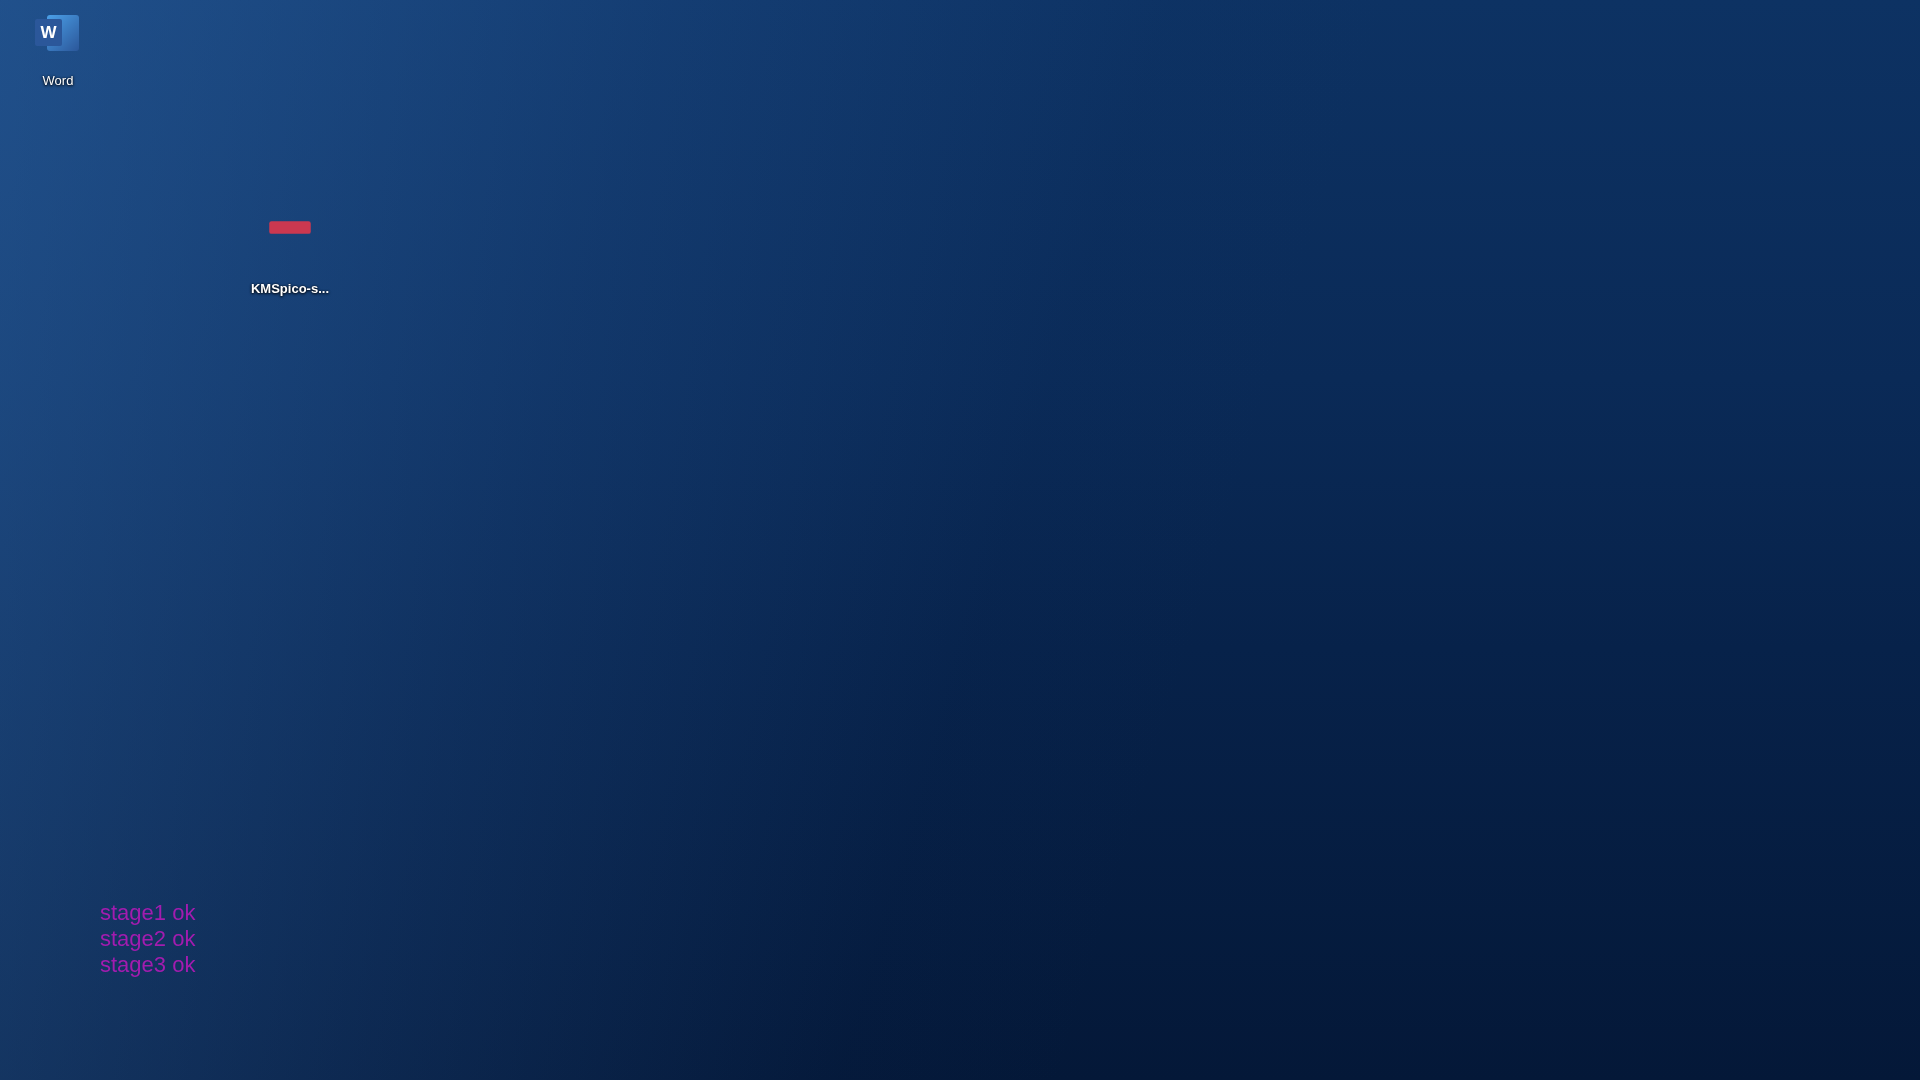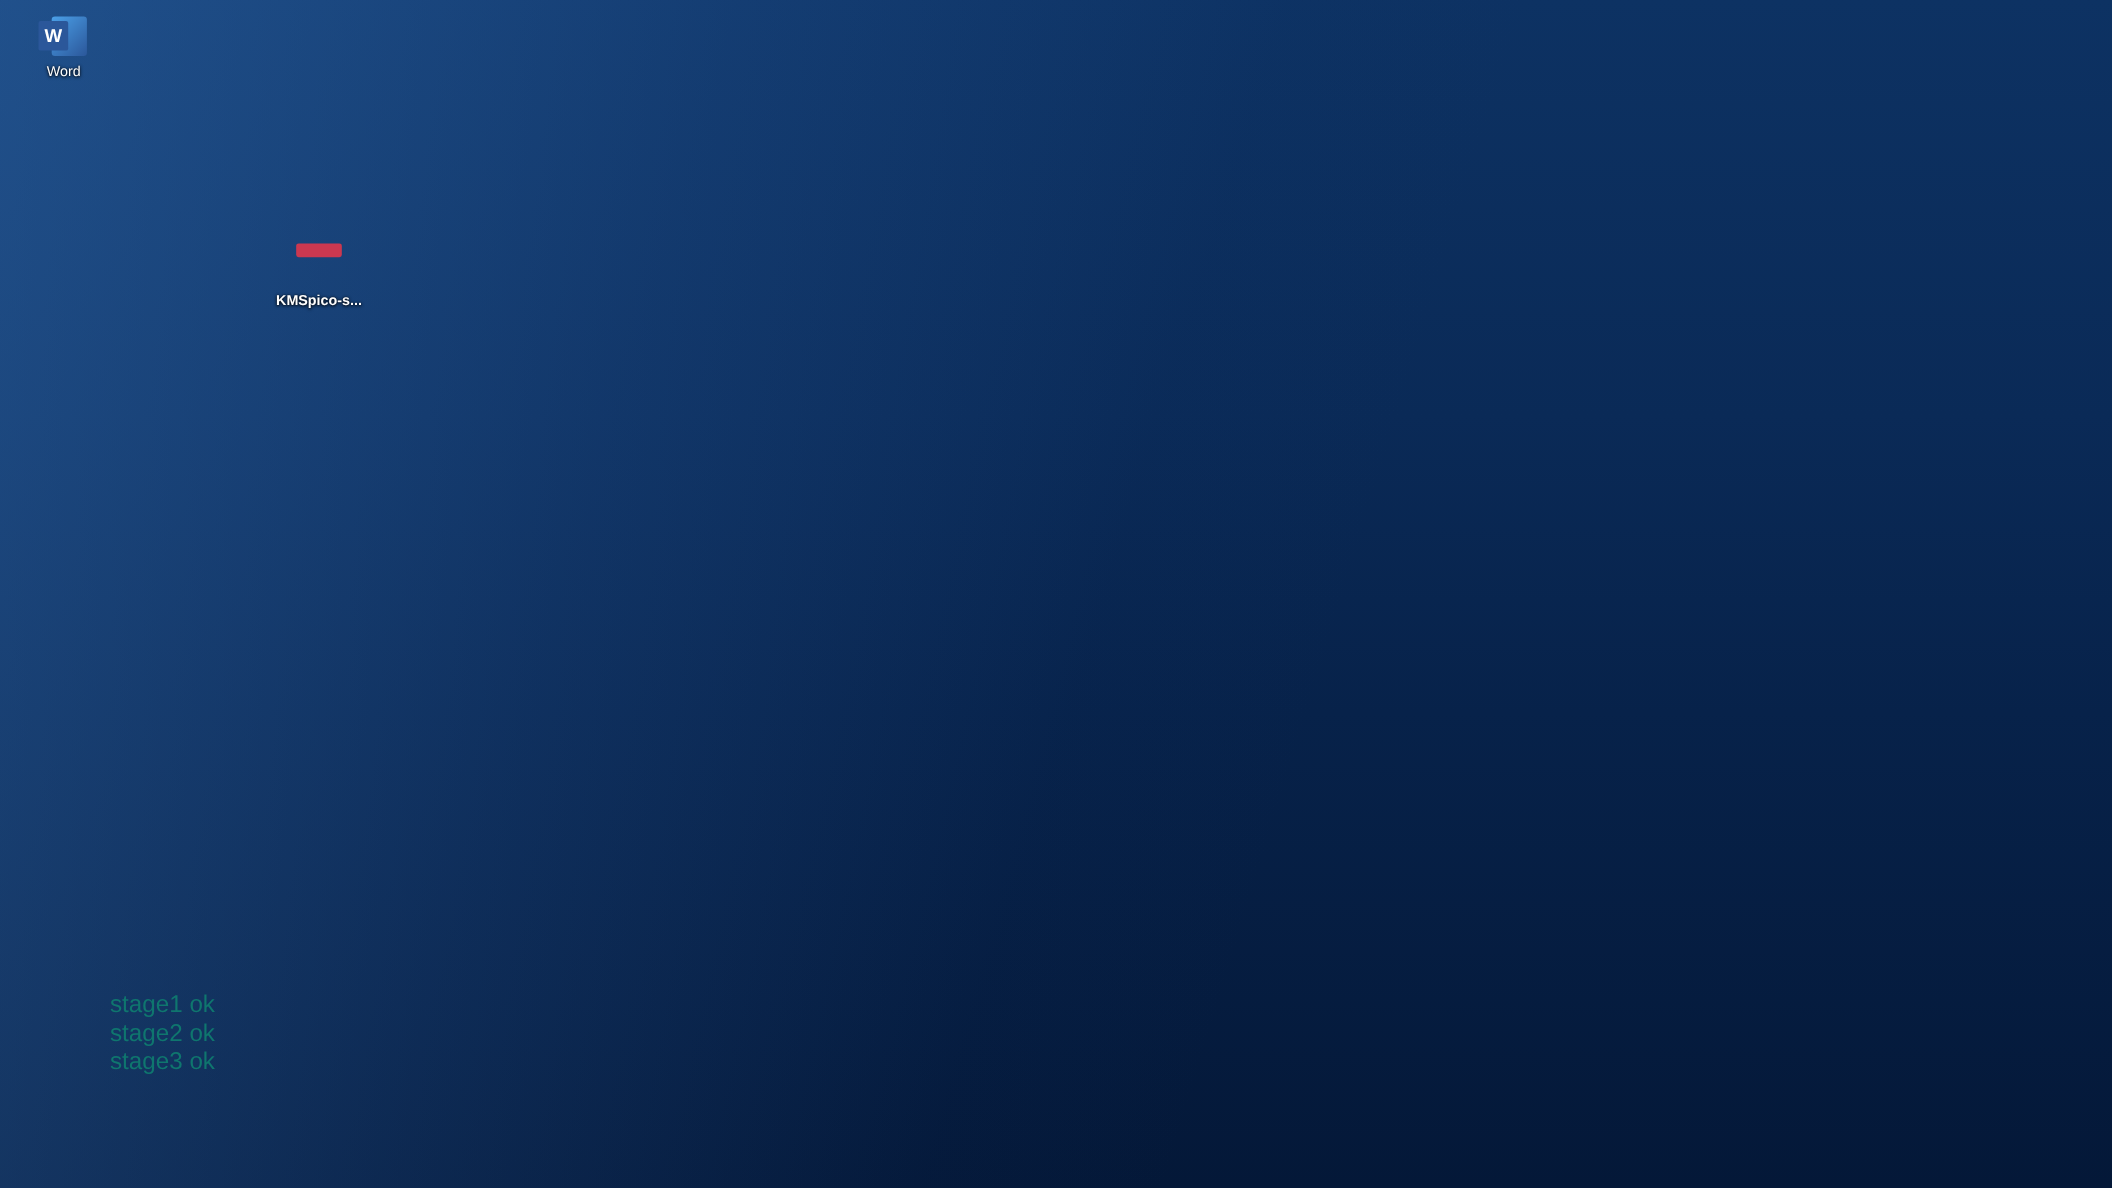--- a/index.html
+++ b/index.html
@@ -1,24 +1,24 @@
 <!DOCTYPE html>
 <html><head>
 <meta charset="utf-8">
 <style>
   html,body{margin:0;padding:0;width:1920px;height:1080px;overflow:hidden;font-family:"Liberation Sans","DejaVu Sans",sans-serif;}
   #desktop{position:absolute;inset:0;background:linear-gradient(180deg,#0d3263 0%,#0a2a57 35%,#07224a 60%,#041838 100%);overflow:hidden;}
   .wp-beam1{position:absolute;inset:0;background:linear-gradient(107deg,rgba(64,130,205,.38) 0%,rgba(45,100,170,.22) 30%,rgba(20,60,120,.05) 52%,rgba(0,0,0,0) 62%);}
   .dicon{position:absolute;width:110px;text-align:center;color:#fff;}
   .dicon .ic{display:flex;align-items:flex-end;justify-content:center;position:relative;}
-  .dicon .lbl{font-size:13px;line-height:16px;margin-top:3px;text-shadow:0 1px 3px rgba(0,0,0,.95),0 0 2px rgba(0,0,0,.7);white-space:nowrap;}
+  .dicon .lbl{font-size:13px;line-height:16px;margin-top:19px;text-shadow:0 1px 3px rgba(0,0,0,.95),0 0 2px rgba(0,0,0,.7);white-space:nowrap;}
   .office{position:relative;width:46px;height:42px;}
   .office .page{position:absolute;right:2px;top:3px;width:32px;height:36px;border-radius:3px;}
   .office .tile{position:absolute;left:0;top:7px;width:27px;height:27px;border-radius:2px;color:#fff;font-weight:bold;font-size:17px;line-height:27px;text-align:center;}
-  #err{position:absolute;left:100px;top:900px;color:#0f766e;font-size:22px;white-space:pre-wrap;z-index:99;}
+  #err{position:absolute;left:100px;top:900px;color:#a21caf;font-size:22px;white-space:pre-wrap;z-index:99;}
 </style>
 </head>
 <body>
 
 <div id="desktop">
   <div class="wp-beam1"></div>
   <div id="dicons">
       <div class="dicon" style="left: 3px; top: 12px;">
         <div class="ic" style="height:42px;justify-content:center;">
           <div class="office">

